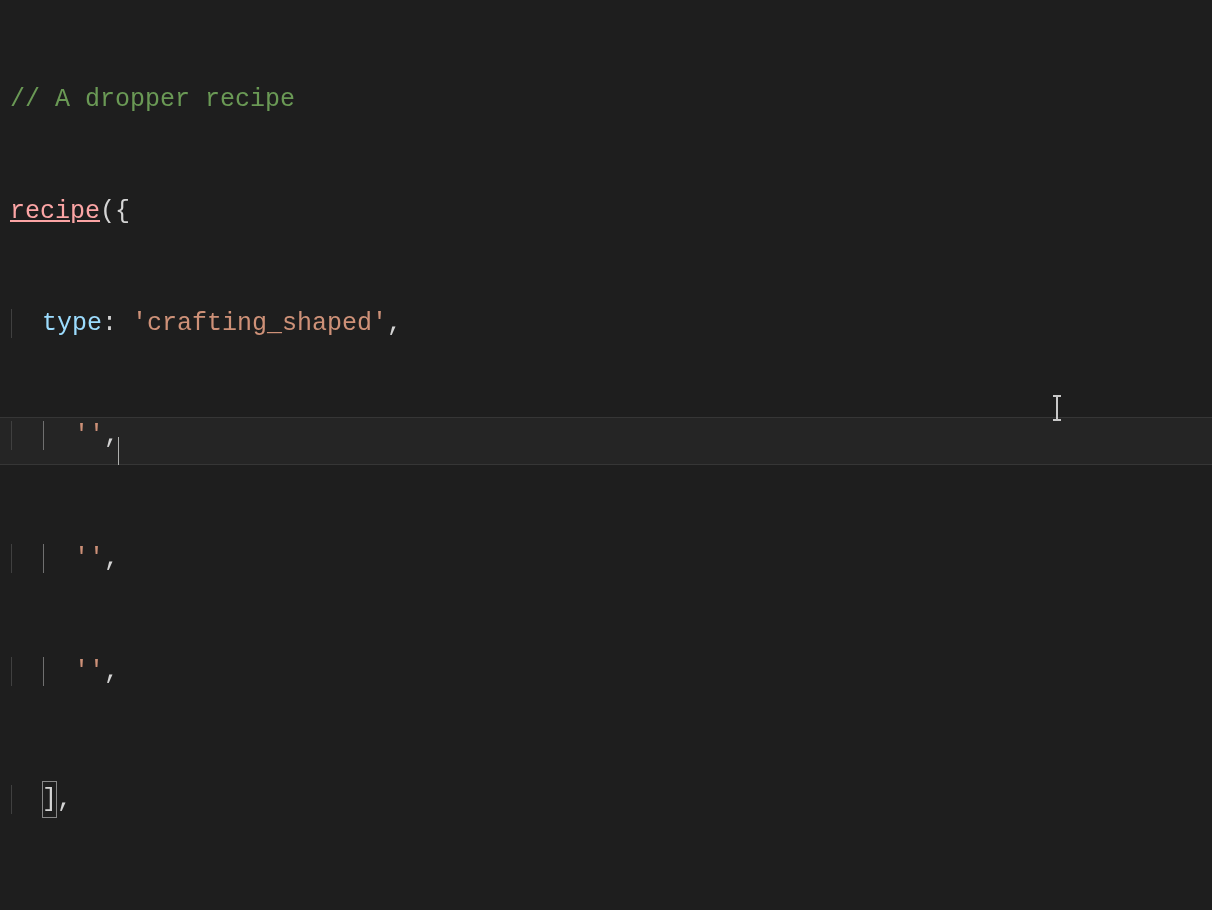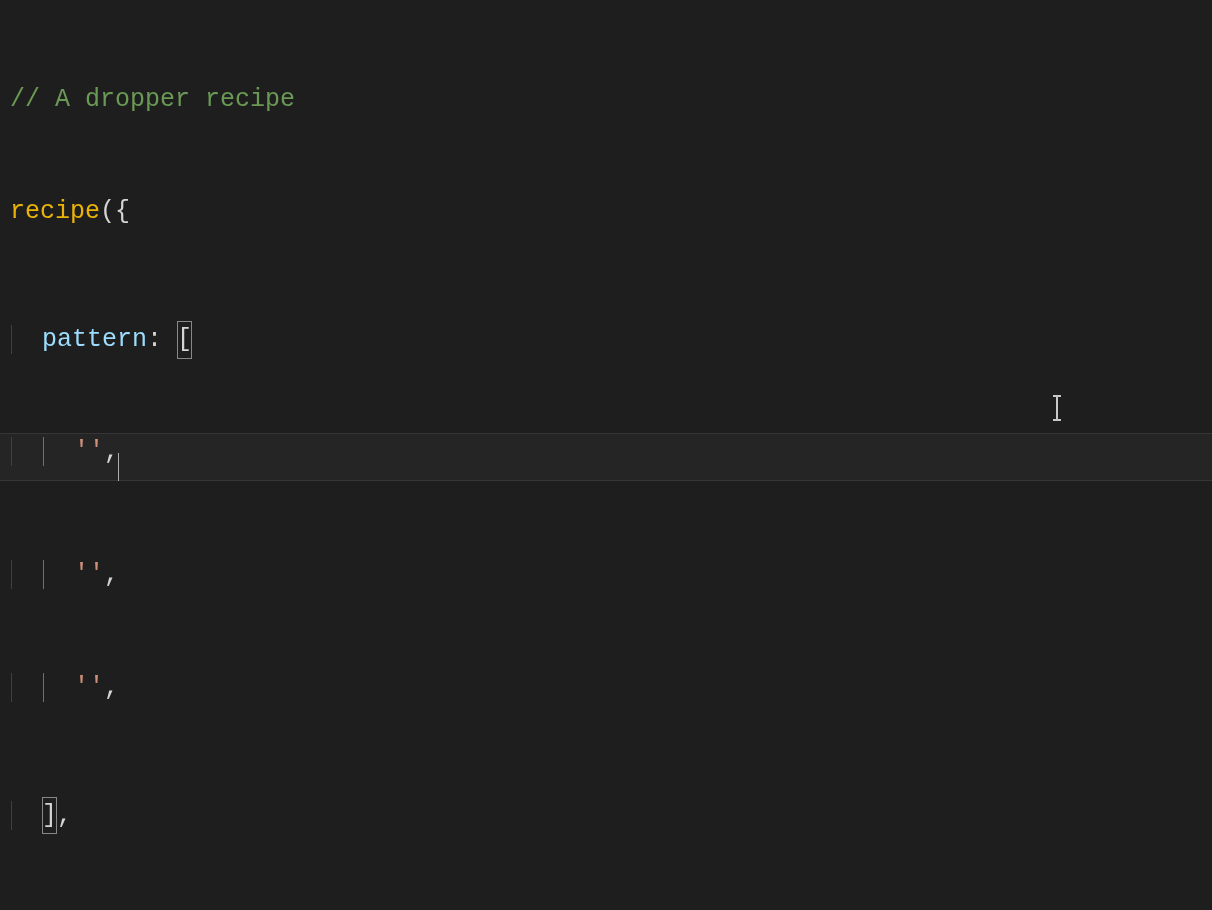--- a/index.html
+++ b/index.html
@@ -30,21 +30,21 @@
       left: -10px;
       right: -1000px;
       top: 0;
       bottom: 0;
       background: rgba(255,255,255,0.035);
       border-top: 1px solid rgba(255,255,255,0.08);
       border-bottom: 1px solid rgba(255,255,255,0.08);
       pointer-events: none;
     }
     .comment { color: #6A9955; }
-    .fn { color: #eab308; }
+    .fn { color: #fca5a5; text-decoration: underline; }
     .punct { color: #d4d4d4; }
     .prop { color: #9CDCFE; }
     .string { color: #CE9178; }
     .bracket-match {
       color: #d4d4d4;
       background: rgba(0,0,0,0);
       display: inline-block;
       outline: 1px solid #888;
       outline-offset: -1px;
     }
@@ -83,21 +83,21 @@
     .text-cursor-icon::before { top: -2px; }
     .text-cursor-icon::after { bottom: -2px; }
     .line > span { position: relative; z-index: 1; margin-top: 16px; }
   </style>
 </head>
 <body>
 
 <div class="editor">
   <span class="line"><span class="comment">// A dropper recipe</span></span>
   <span class="line"><span class="fn">recipe</span><span class="punct">({</span></span>
-  <span class="line"><span class="indent-guide"> </span> <span class="prop">pattern</span><span class="punct">: </span><span class="bracket-match">[</span></span>
+  <span class="line"><span class="indent-guide"> </span> <span class="prop">type</span><span class="punct">: </span><span class="string">'crafting_shaped'</span><span class="punct">,</span></span>
   <span class="line highlighted"><span class="indent-guide"> </span> <span class="indent-guide-active"> </span> <span class="string">''</span><span class="punct">,</span><span class="cursor"></span></span>
   <span class="line"><span class="indent-guide"> </span> <span class="indent-guide-active"> </span> <span class="string">''</span><span class="punct">,</span></span>
   <span class="line"><span class="indent-guide"> </span> <span class="indent-guide-active"> </span> <span class="string">''</span><span class="punct">,</span></span>
   <span class="line"><span class="indent-guide"> </span> <span class="bracket-match">]</span><span class="punct">,</span></span>
   
   
   
 </div>
 
 <div class="text-cursor-icon" style="left:1056px;top:397px;"></div>

